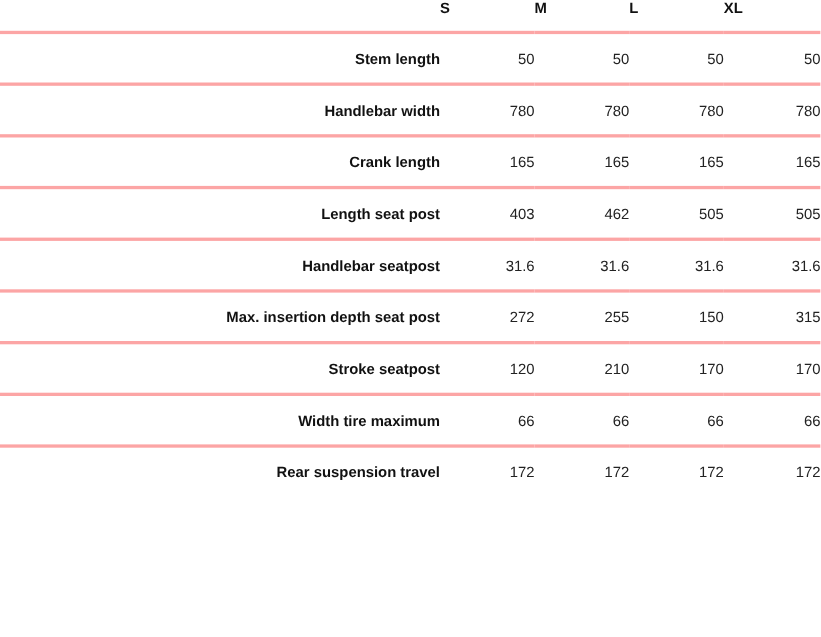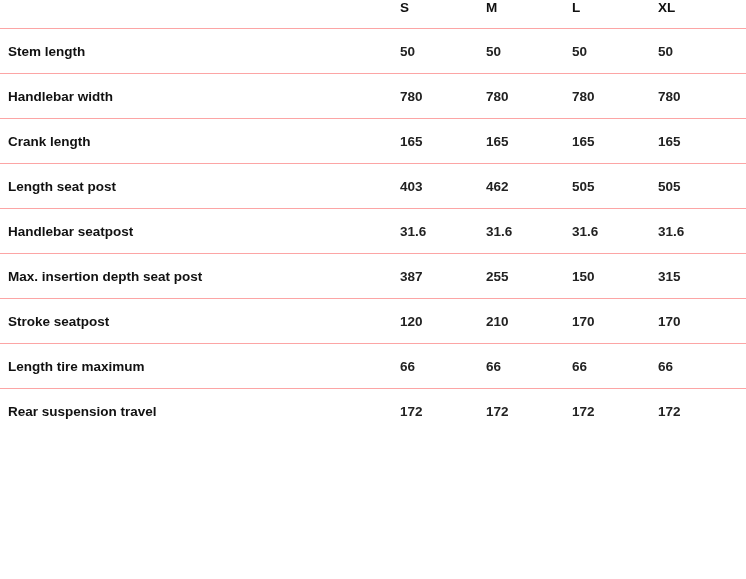--- a/index.html
+++ b/index.html
@@ -29,33 +29,34 @@
     text-align: left;
     padding: 0 0 13px 0;
     vertical-align: bottom;
     color: #111111;
     border: none;
   }
   .spec-table thead th.label-head {
     padding-left: 8px;
   }
   .spec-table tbody td {
-    border-top: 1px solid #fca5a5;
+    border-top: 3px solid #fca5a5;
     padding: 15px 0 14px 0;
     font-size: 13.5px;
     vertical-align: middle;
     color: #222222;
+    text-align: right;
   }
   .spec-table tbody td.row-label {
     font-weight: bold;
     color: #111111;
     padding-left: 8px;
   }
   .spec-table tbody td.value {
-    font-weight: bold;
+    font-weight: normal;
   }
 </style>
 </head>
 <body>
 
 <table class="spec-table">
   <colgroup>
     <col class="label-col">
     <col class="size-col">
     <col class="size-col">
@@ -102,34 +103,34 @@
     </tr>
     <tr>
       <td class="row-label">Handlebar seatpost</td>
       <td class="value">31.6</td>
       <td class="value">31.6</td>
       <td class="value">31.6</td>
       <td class="value">31.6</td>
     </tr>
     <tr>
       <td class="row-label">Max. insertion depth seat post</td>
-      <td class="value">387</td>
+      <td class="value">272</td>
       <td class="value">255</td>
       <td class="value">150</td>
       <td class="value">315</td>
     </tr>
     <tr>
       <td class="row-label">Stroke seatpost</td>
       <td class="value">120</td>
       <td class="value">210</td>
       <td class="value">170</td>
       <td class="value">170</td>
     </tr>
     <tr>
-      <td class="row-label">Length tire maximum</td>
+      <td class="row-label">Width tire maximum</td>
       <td class="value">66</td>
       <td class="value">66</td>
       <td class="value">66</td>
       <td class="value">66</td>
     </tr>
     <tr>
       <td class="row-label">Rear suspension travel</td>
       <td class="value">172</td>
       <td class="value">172</td>
       <td class="value">172</td>

